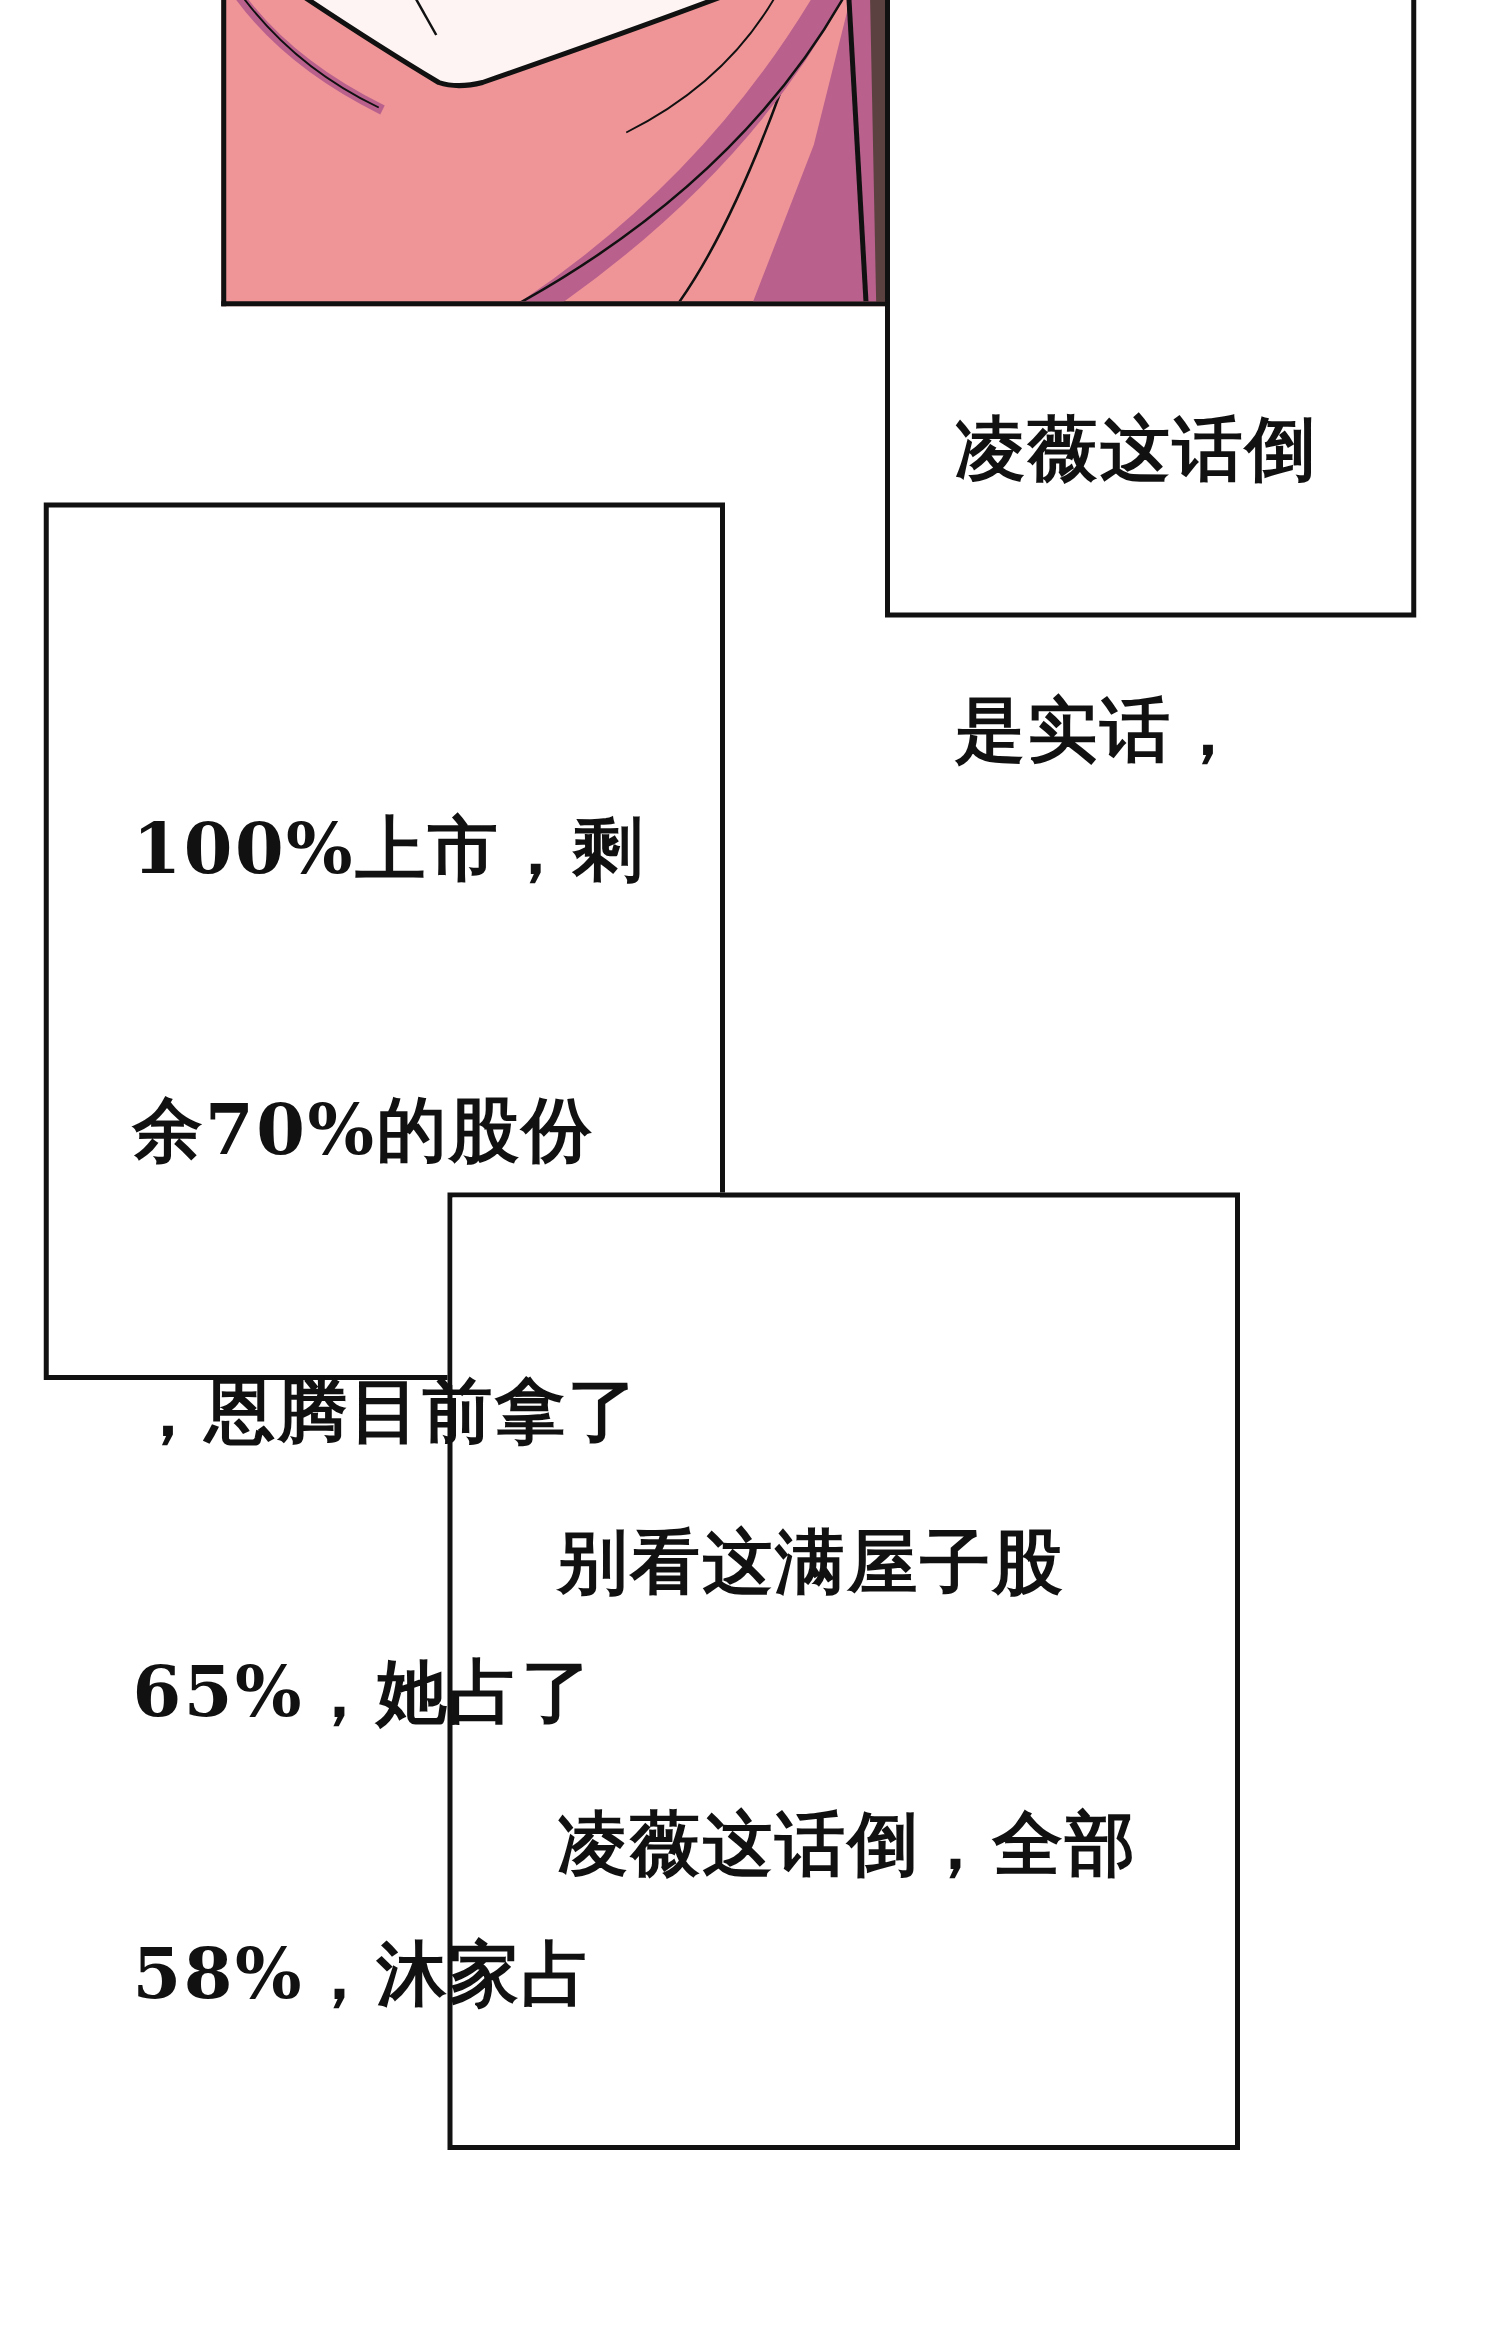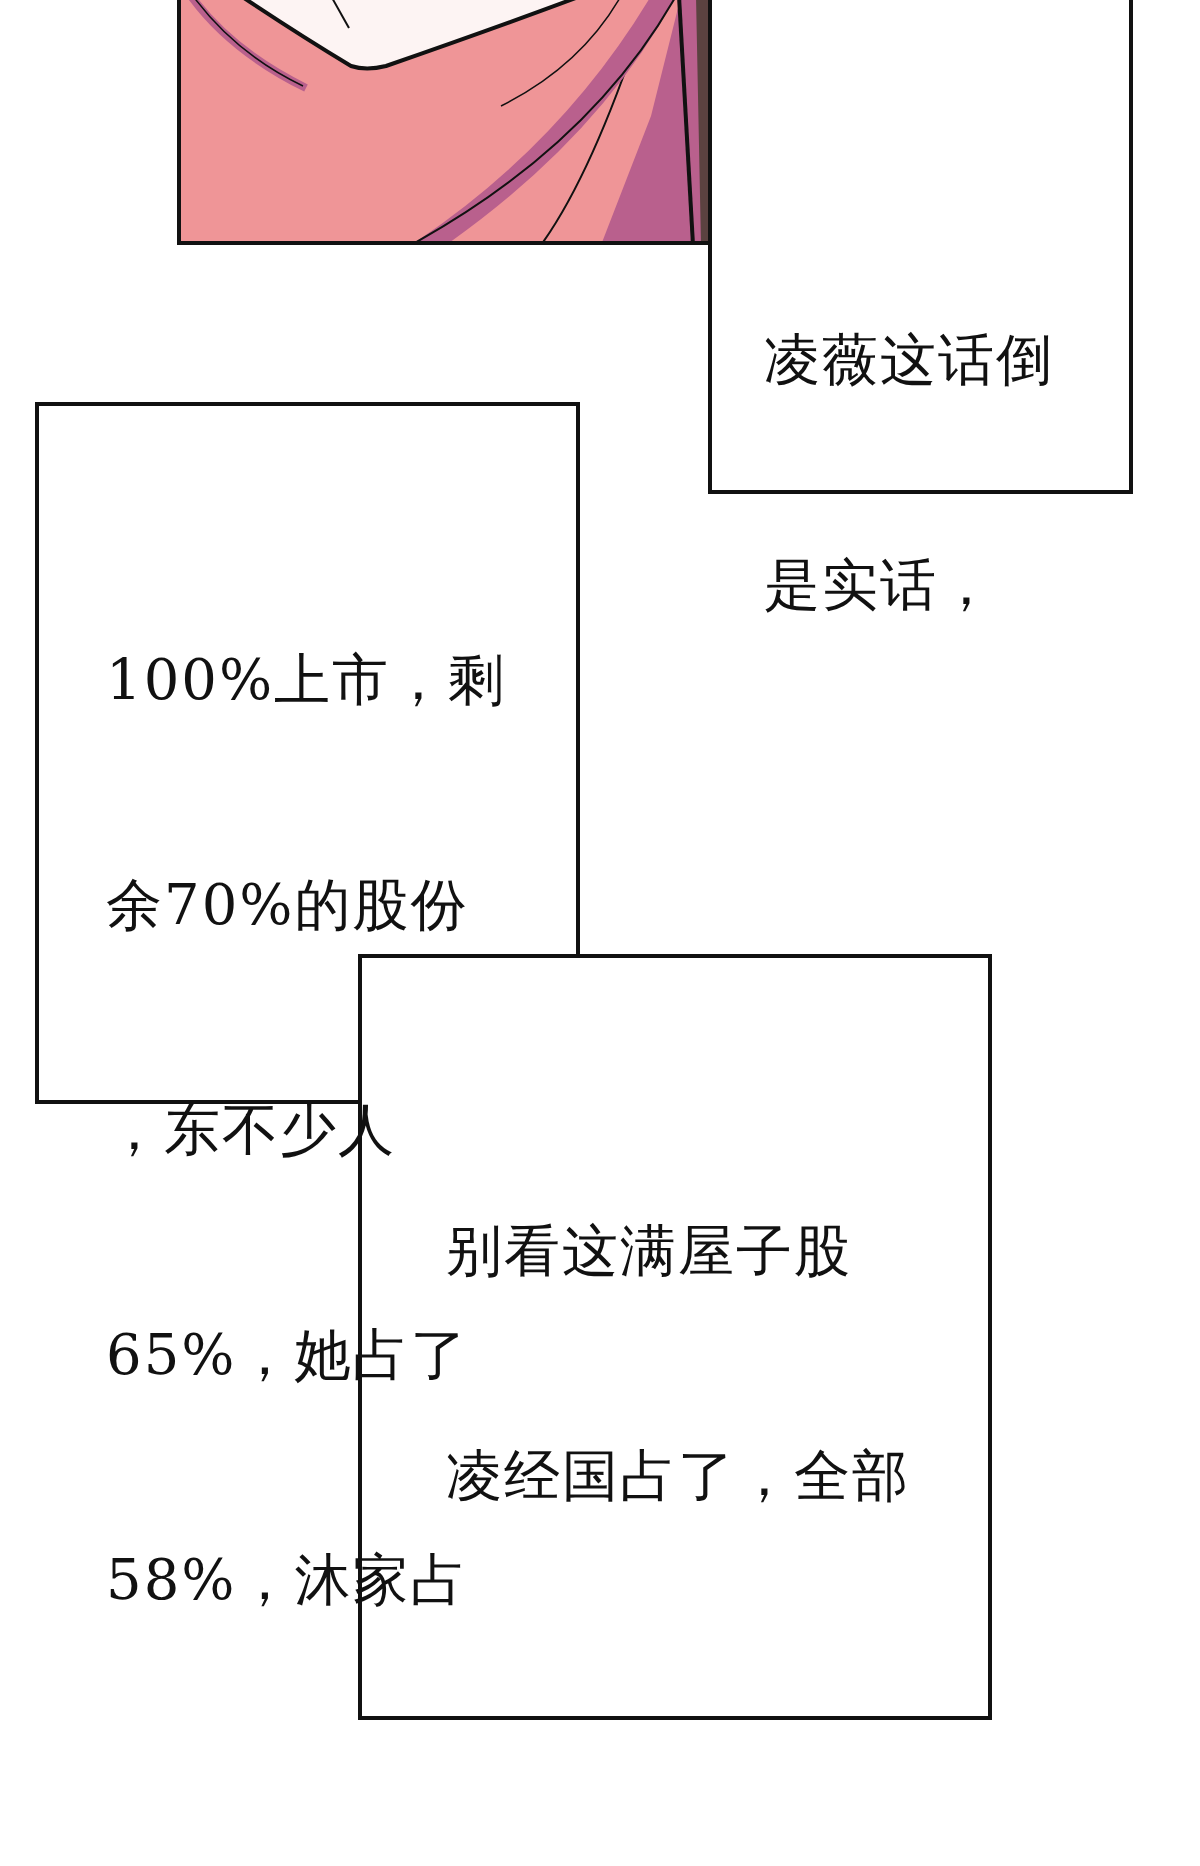--- a/index.html
+++ b/index.html
@@ -8,21 +8,21 @@
       position: absolute; left: 177px; top: -4px; width: 531px; height: 249px;
       background: #ef9597; border-left: 4px solid #111; border-bottom: 4px solid #111;
       box-sizing: border-box; overflow: hidden;
     }
     .panel svg { position: absolute; left: 0; top: 0; }
     .box {
       position: absolute; box-sizing: border-box; border: 4px solid #111; background: #fff;
     }
     .txt {
       position: absolute; font-family: "DejaVu Serif", "Liberation Serif", serif;
-      color: #111; font-size: 56px; line-height: 75px; white-space: pre; letter-spacing: 2px;
+      color: #111; font-size: 56px; line-height: 75px; white-space: pre; letter-spacing: 2px; font-weight: bold;
     }
     .line { display: block; height: 75px; }
     .cover { position: absolute; background: #fff; }
   </style>
 </head>
 <body>
 
 <div class="panel">
   <svg width="531" height="249" viewBox="0 0 531 249">
 
@@ -52,27 +52,27 @@
 </div>
 
 <div class="box" style="left:35px; top:402px; width:545px; height:702px;"></div>
 <div class="box" style="left:358px; top:954px; width:634px; height:766px;"></div>
 
 <div class="cover" style="left:362px; top:958px; width:214px; height:150px;"></div>
 
 <div class="txt" style="left:106px; top:492px;">
   <span class="line">100%上市，剩</span>
   <span class="line">余70%的股份</span>
-  <span class="line">，东不少人</span>
+  <span class="line">，恩腾目前拿了</span>
   <span class="line">65%，她占了</span>
   <span class="line">58%，沐家占</span>
   
 </div>
 
 <div class="txt" style="left:446px; top:1063px;">
   <span class="line">别看这满屋子股</span>
-  <span class="line">凌经国占了，全部</span>
+  <span class="line">凌薇这话倒，全部</span>
   
   
   
   
   
 </div>
 
 </body></html>

